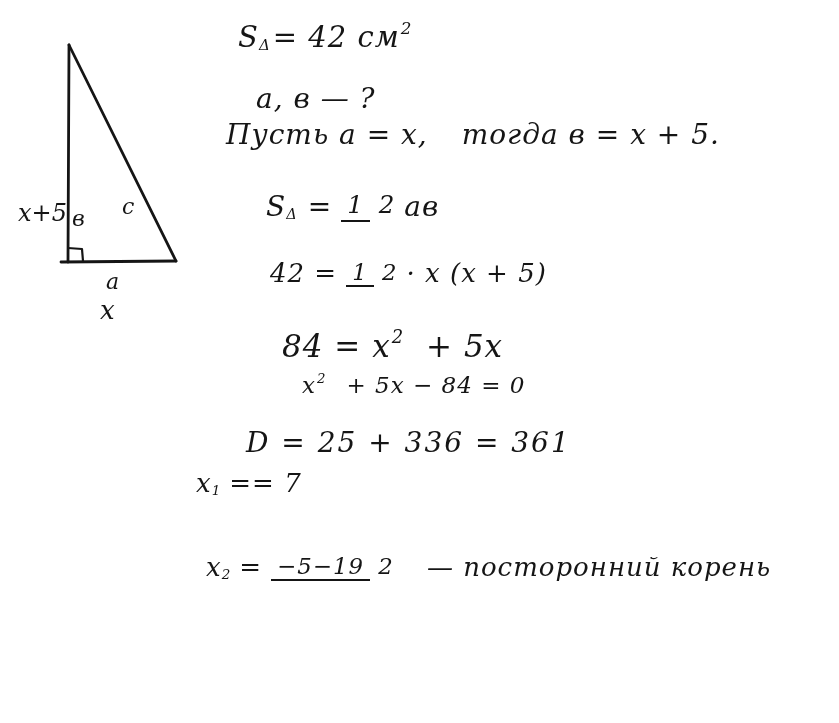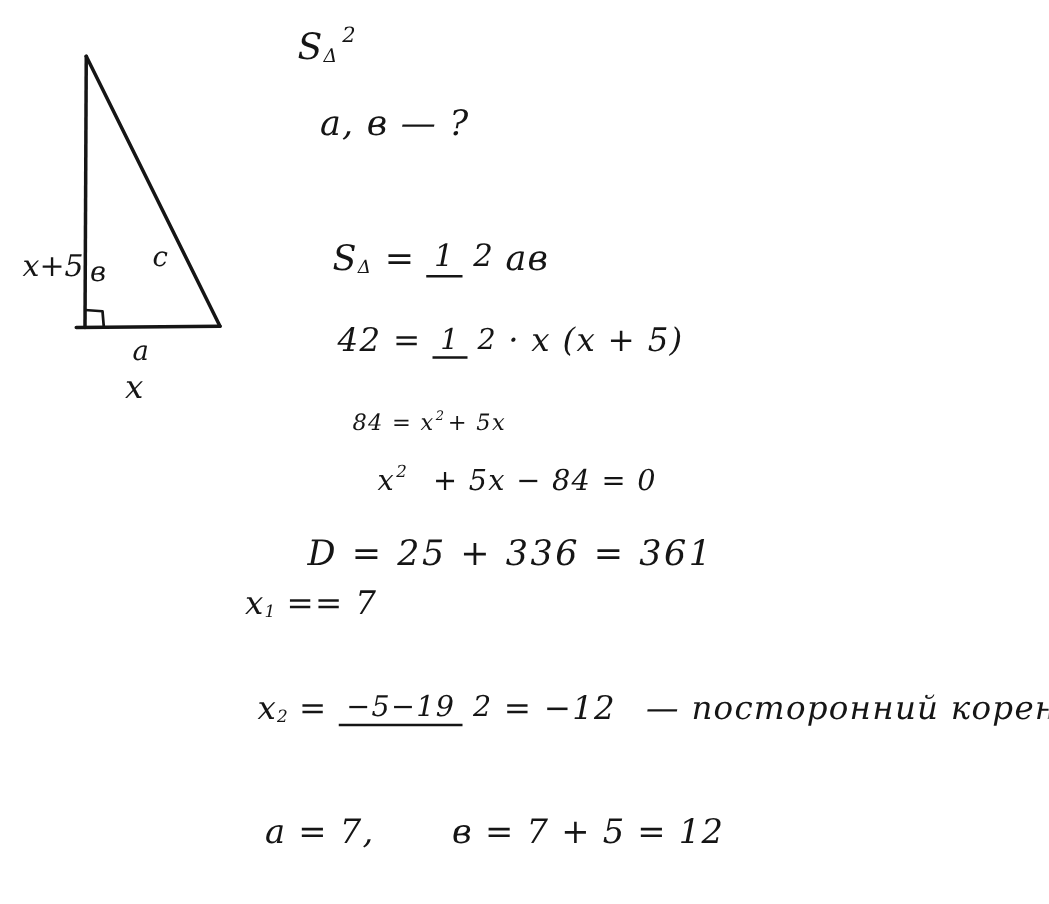--- a/index.html
+++ b/index.html
@@ -79,27 +79,32 @@
 
   <span class="figure-label" style="left:18px; top:168px; font-size:24px;">x+5</span>
   <span class="figure-label" style="left:72px; top:175px; font-size:22px;">в</span>
   <span class="figure-label" style="left:122px; top:163px; font-size:22px;">с</span>
   <span class="figure-label" style="left:106px; top:238px; font-size:22px;">а</span>
   <span class="figure-label" style="left:100px; top:264px; font-size:26px;">x</span>
 
   <div class="line" style="left:238px; top:20px; font-size:29px;">
     <span>S</span>
     <span class="subsc">Δ</span>
+    <span> = 42 см</span>
     <span class="supsc">2</span>
   </div>
 
   <div class="line" style="left:256px; top:82px;">
     <span>а, в — ?</span>
   </div>
 
+  <div class="line" style="left:226px; top:118px;">
+    <span>Пусть а = x,</span>
+    <span class="gap-md">тогда в = x + 5.</span>
+  </div>
 
   <div class="line" style="left:266px; top:190px; font-size:28px;">
     <span>S</span>
     <span class="subsc">Δ</span>
     <span style="margin-left:8px;">=</span>
     <span class="frac">
       <span class="num">1</span>
       <span class="den">2</span>
     </span>
     <span>ав</span>
@@ -107,24 +112,24 @@
 
   <div class="line" style="left:270px; top:258px; font-size:26px;">
     <span>42 =</span>
     <span class="frac">
       <span class="num">1</span>
       <span class="den">2</span>
     </span>
     <span>· x (x + 5)</span>
   </div>
 
-  <div class="line" style="left:282px; top:328px; font-size:18px;">
+  <div class="line" style="left:282px; top:328px; font-size:31px;">
     <span>84 = x</span>
     <span class="supsc">2</span>
-    <span style="margin-left:2px;">+ 5x</span>
+    <span style="margin-left:22px;">+ 5x</span>
   </div>
 
   <div class="line" style="left:302px; top:372px; font-size:23px;">
     <span>x</span>
     <span class="supsc">2</span>
     <span style="margin-left:20px;">+ 5x − 84 = 0</span>
   </div>
 
   <div class="line" style="left:246px; top:426px; letter-spacing:2px;">
     <span>D = 25 + 336 = 361</span>
@@ -138,22 +143,17 @@
   </div>
 
   <div class="line" style="left:206px; top:552px; font-size:26px;">
     <span>x</span>
     <span class="subsc">2</span>
     <span style="margin-left:6px;">=</span>
     <span class="frac">
       <span class="num">−5−19</span>
       <span class="den">2</span>
     </span>
-    <span>= −12</span>
     <span class="gap-note">— посторонний корень</span>
   </div>
 
-  <div class="line" style="left:212px; top:650px; font-size:27px;">
-    <span>а = 7,</span>
-    <span class="gap-lg">в = 7 + 5 = 12</span>
-  </div>
 
 </div>
 
 </body></html>

